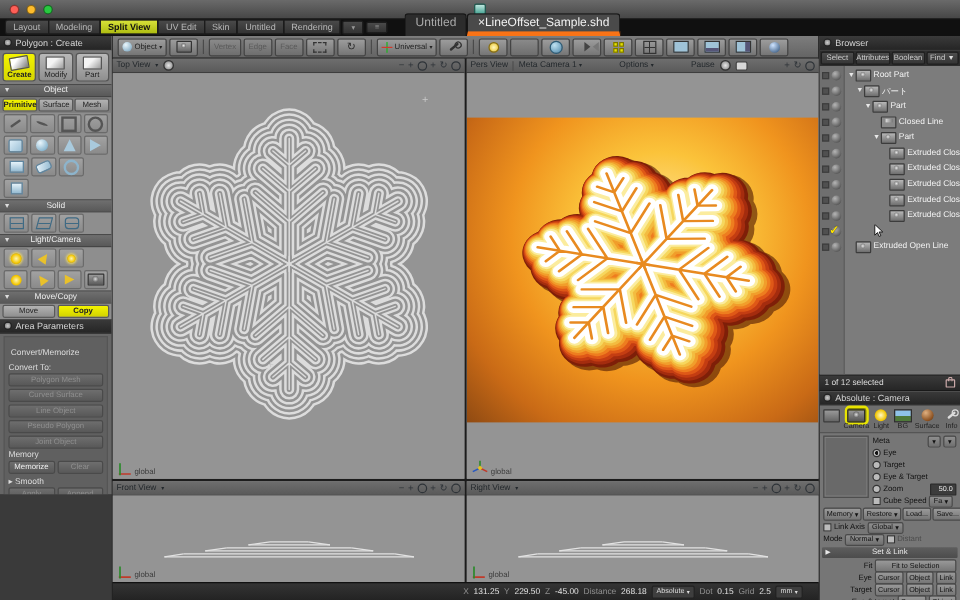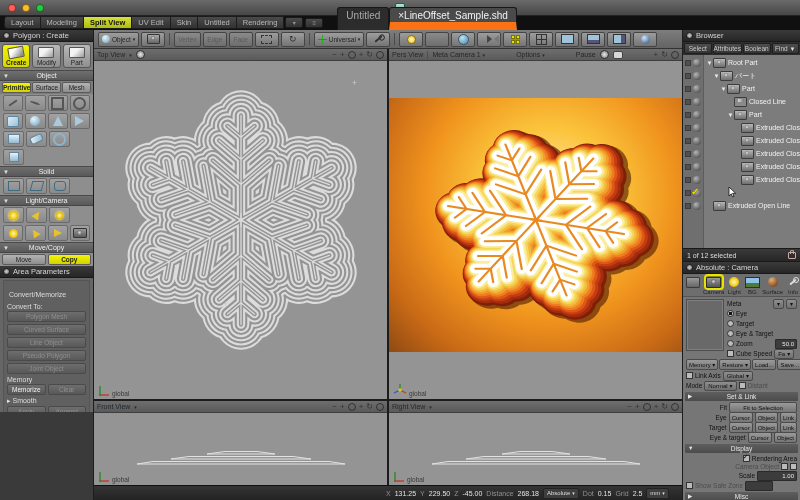--- a/index.html
+++ b/index.html
@@ -17,21 +17,21 @@
 
   
   .menurow{height:14px;background:#101010;display:flex;align-items:flex-end;flex:0 0 auto;position:relative;}
   .menutabs{display:flex;margin-left:4px;margin-bottom:1px;align-items:center;}
   .mtab{font-size:7.5px;color:#b8b8b8;background:linear-gradient(#4a4a4a,#323232);border:1px solid #1c1c1c;padding:1px 6px;margin-right:-1px;}
   .mtab:first-child{border-radius:3px 0 0 3px;}
   .mtab.active{color:#111;background:linear-gradient(#d8e23a,#aebc10);font-weight:bold;}
   .mini{width:12px;text-align:center;color:#999;font-size:6px;background:linear-gradient(#4a4a4a,#323232);border:1px solid #1c1c1c;padding:1px 2px;margin-left:2px;border-radius:2px;}
   .doctabs{display:flex;margin-left:14px;}
   .dtab{font-size:10px;color:#aaa;background:#2c2c2c;border:1px solid #161616;border-bottom:none;padding:2px 8px 1px;border-radius:3px 3px 0 0;}
-  .dtab.active{color:#f2f2f2;background:#4a4a4a;border-bottom:8px solid #f97316;}
+  .dtab.active{color:#f2f2f2;background:#4a4a4a;border-bottom:4px solid #f97316;}
 
   
   .main{flex:1;display:flex;min-height:0;}
   .leftbar{width:93px;flex:0 0 auto;background:#3d3d3d;display:flex;flex-direction:column;border-right:1px solid #1d1d1d;}
   .center{flex:1;display:flex;flex-direction:column;min-width:0;background:#222;}
   .rightbar{width:117px;flex:0 0 auto;background:#4a4a4a;display:flex;flex-direction:column;border-left:1px solid #1d1d1d;overflow:hidden;}
 
   
   .panelhead{background:linear-gradient(#3a3a3a,#262626);color:#d5d5d5;font-size:7.5px;padding:1px 3px;border-bottom:1px solid #191919;display:flex;align-items:center;gap:3px;flex:0 0 auto;}
   .panelhead .dot{width:5px;height:5px;border-radius:50%;background:radial-gradient(#cfcfcf,#6a6a6a);border:1px solid #222;}
@@ -111,21 +111,21 @@
   .vpctl{display:flex;align-items:center;gap:3px;color:#2e3338;font-size:8px;}
   .vpctl .lens{width:6px;height:6px;border:1px solid #2e3338;border-radius:50%;}
   .vpbody{flex:1;position:relative;overflow:hidden;background:#949494;}
   .axis{position:absolute;left:4px;bottom:2px;display:flex;align-items:flex-end;gap:2px;font-size:6.5px;color:#3a3a3a;}
   .crossmark{position:absolute;color:#c9c9c9;font-size:9px;line-height:9px;}
   .persimg{position:absolute;left:0;right:0;top:11%;height:75%;background:radial-gradient(circle at 55% 38%,#ffe9a8 0%,#fbc33a 30%,#f0941e 55%,#c96a16 80%,#8f4a12 100%);overflow:hidden;}
   .gearicon{width:7px;height:7px;border-radius:50%;background:radial-gradient(#e7e7e7,#777);border:1px solid #333;}
   .chaticon{width:8px;height:6px;background:#d8d8d8;border:1px solid #444;border-radius:2px;}
 
   
-  .browser{height:218px;display:flex;flex-direction:column;flex:0 0 auto;background:#7c7c7c;}
+  .browser{height:282px;display:flex;flex-direction:column;flex:0 0 auto;background:#7c7c7c;}
   .btabs{display:flex;gap:1px;background:#2e2e2e;padding:1px;}
   .btab{flex:1;font-size:6.5px;color:#ccc;text-align:center;background:linear-gradient(#4e4e4e,#353535);border:1px solid #1f1f1f;border-radius:2px;padding:1px 0;}
   .btab .fun{font-size:6px;color:#ddd;}
   .treewrap{flex:1;position:relative;background:#7c7c7c;overflow:hidden;display:flex;}
   .gutter{width:20px;flex:0 0 auto;background:#6f6f6f;border-right:1px solid #5c5c5c;display:flex;flex-direction:column;padding-top:1px;}
   .gutrow{height:13px;display:flex;align-items:center;gap:2px;padding-left:2px;position:relative;}
   .gsq{width:4px;height:4px;background:#505050;border:1px solid #3c3c3c;}
   .gball{width:8px;height:8px;border-radius:50%;background:radial-gradient(circle at 35% 30%,#b5b5b5,#3a3a3a);}
   .gcheck{position:absolute;left:8px;top:0;color:#ffe400;font-size:10px;font-weight:bold;text-shadow:0 0 1px #000;}
   .tree{flex:1;padding-top:1px;position:relative;}

